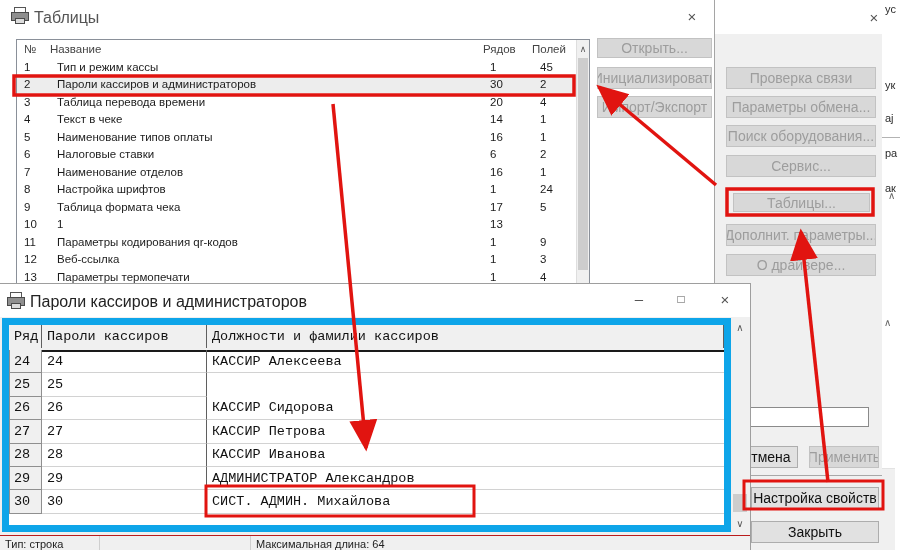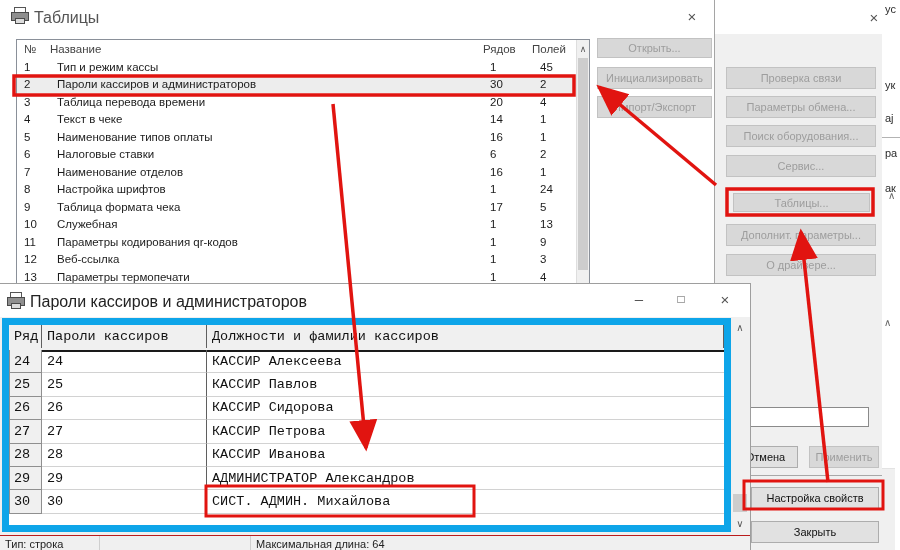--- a/index.html
+++ b/index.html
@@ -7,21 +7,21 @@
           font-family:"Liberation Sans",sans-serif;-webkit-font-smoothing:antialiased;}
   .abs{position:absolute;}
   
   .win{position:absolute;background:#fff;}
   .titlebar{position:absolute;left:0;top:0;right:0;height:32px;background:#fff;}
   .title-text{position:absolute;top:9px;font-size:16px;color:#555;white-space:nowrap;}
   .winbtn{position:absolute;width:18px;height:18px;text-align:center;line-height:17px;
           font-size:15px;color:#555;cursor:default;}
   
   .btn{position:absolute;box-sizing:border-box;background:#d8d8d8;border:1px solid #c2c2c2;
-       color:#9d9d9d;font-size:11px;display:flex;align-items:center;
+       color:#9d9d9d;font-size:14px;display:flex;align-items:center;
        justify-content:center;white-space:nowrap;overflow:hidden;}
   .btn.enabled{background:#e1e1e1;border:1px solid #adadad;color:#111;}
   
   #t1-list{position:absolute;left:14px;top:39px;width:574px;height:249px;
            border:1px solid #8a9099;background:#fff;overflow:hidden;box-sizing:border-box;}
   .t1-head{position:absolute;left:0;top:0;right:13px;height:18px;color:#444;font-size:11.5px;}
   .t1-row{position:absolute;left:0;right:14px;height:17.5px;display:grid;
           grid-template-columns:33px 433px 50px 1fr;align-items:center;
           font-size:11.5px;color:#1c1c1c;}
   .t1-row span{padding-left:7px;white-space:nowrap;overflow:hidden;}
@@ -172,21 +172,20 @@
             <span>24</span>
           </div>
           <div class="t1-row" style="top: 158px;">
             <span>9</span>
             <span>Таблица формата чека</span>
             <span>17</span>
             <span>5</span>
           </div>
           <div class="t1-row" style="top: 175.5px;">
             <span>10</span>
-            <span>Служебная</span>
             <span>1</span>
             <span>13</span>
           </div>
           <div class="t1-row" style="top: 193px;">
             <span>11</span>
             <span>Параметры кодирования qr-кодов</span>
             <span>1</span>
             <span>9</span>
           </div>
           <div class="t1-row" style="top: 210.5px;">
@@ -234,21 +233,20 @@
       </div>
       <div id="t2-rows">
           <div class="t2-row t2-grid" style="top: 25px;">
             <span class="c0">24</span>
             <span class="c1">24</span>
             <span class="c2">КАССИР Алексеева</span>
           </div>
           <div class="t2-row t2-grid" style="top: 48.4px;">
             <span class="c0">25</span>
             <span class="c1">25</span>
-            <span class="c2">КАССИР Павлов</span>
           </div>
           <div class="t2-row t2-grid" style="top: 71.8px;">
             <span class="c0">26</span>
             <span class="c1">26</span>
             <span class="c2">КАССИР Сидорова</span>
           </div>
           <div class="t2-row t2-grid" style="top: 95.2px;">
             <span class="c0">27</span>
             <span class="c1">27</span>
             <span class="c2">КАССИР Петрова</span>

